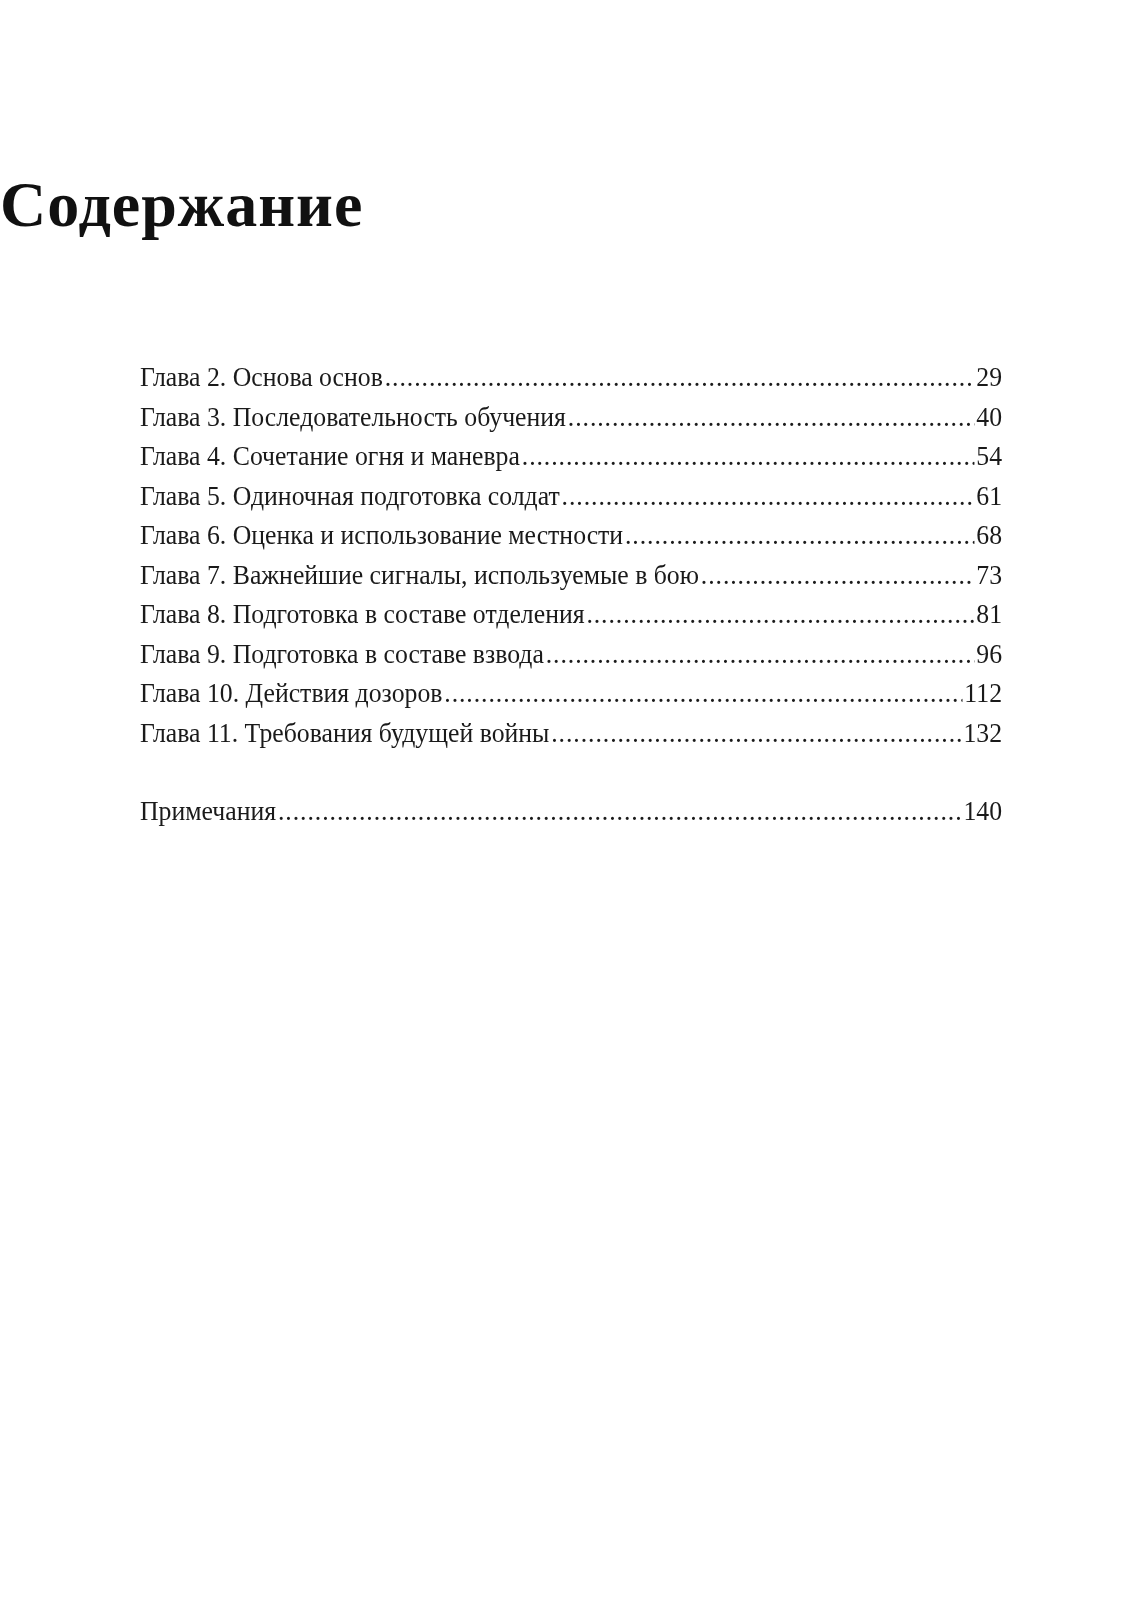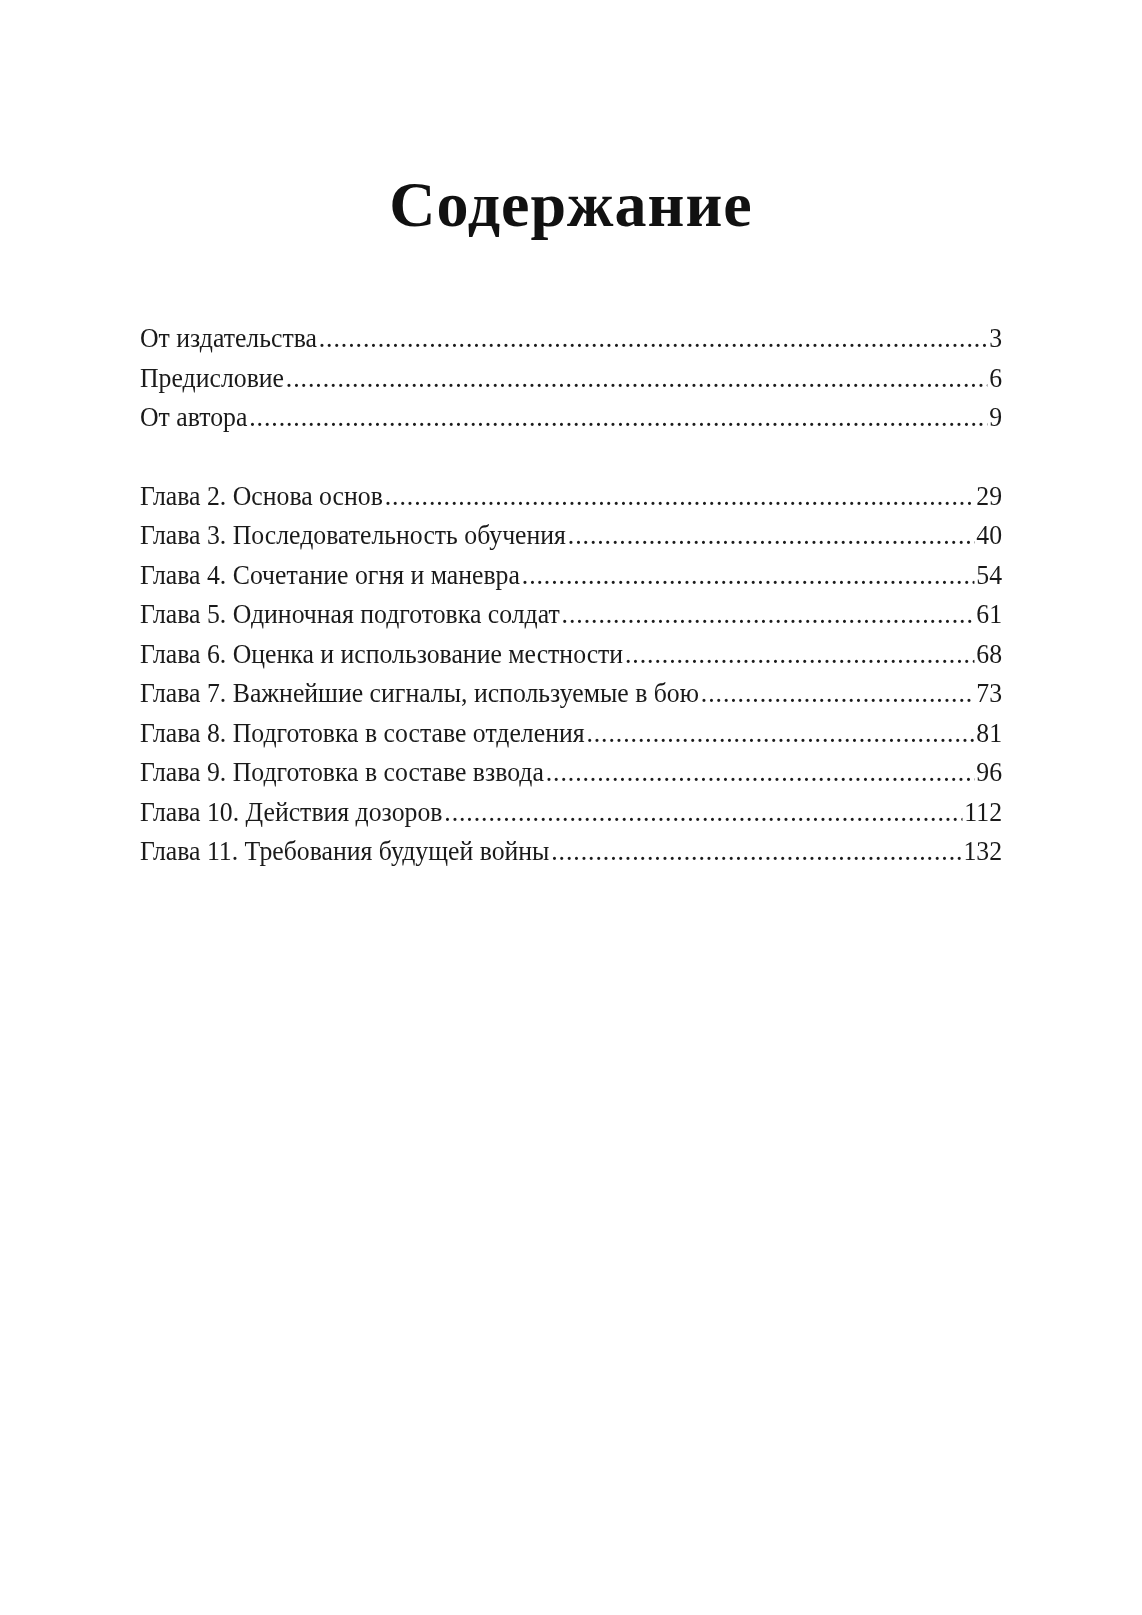--- a/index.html
+++ b/index.html
@@ -1,52 +1,35 @@
 <!DOCTYPE html>
 <html><head>
 <meta charset="utf-8">
 <style>
   html, body { margin: 0; padding: 0; background: #ffffff; }
   body { width: 1142px; height: 1615px; position: relative; overflow: hidden;
          font-family: "Liberation Serif", "DejaVu Serif", serif; color: #1a1a1a; }
-  .title { position: absolute; top: 168px; left: 0; width: 1142px; text-align: center;
+  .title { position: absolute; top: 168px; left: 0; width: 1142px; 
            font-size: 64px; font-weight: bold; letter-spacing: 1px; margin: 0; color: #111; }
   .toc { position: absolute; left: 140px; width: 862px; top: 318px; }
   .entry { display: flex; align-items: baseline; font-size: 28px; line-height: 39.5px;
            transform: scaleX(0.92); transform-origin: left; width: 108.7%; }
   .entry .label { white-space: nowrap; }
   .entry .dots { flex: 1; overflow: hidden; white-space: nowrap; margin: 0 2px; }
   .entry .dots::after { content: "............................................................................................................................................................................................................................"; letter-spacing: 1px; }
   .entry .page { white-space: nowrap; }
   .plain { font-size: 28px; line-height: 39.5px; transform: scaleX(0.92); transform-origin: left; white-space: nowrap; }
   .gap { height: 39px; }
 </style>
 </head>
 <body>
 
 <h1 class="title">Содержание</h1>
 
 <div class="toc">
-  <div>
-    <div class="entry">
-      <span class="label">От издательства</span>
-      <span class="dots"></span>
-      <span class="page">3</span>
-    </div>
-    <div class="entry">
-      <span class="label">Предисловие</span>
-      <span class="dots"></span>
-      <span class="page">6</span>
-    </div>
-    <div class="entry">
-      <span class="label">От автора</span>
-      <span class="dots"></span>
-      <span class="page">9</span>
-    </div>
-  </div>
 
   <div class="gap"></div>
 
   <div>
     <div class="entry">
       <span class="label">Глава 2. Основа основ</span>
       <span class="dots"></span>
       <span class="page">29</span>
     </div>
     <div class="entry">
@@ -91,13 +74,20 @@
     </div>
     <div class="entry">
       <span class="label">Глава 11. Требования будущей войны</span>
       <span class="dots"></span>
       <span class="page">132</span>
     </div>
   </div>
 
   <div class="gap"></div>
 
+  <div>
+    <div class="entry">
+      <span class="label">Примечания</span>
+      <span class="dots"></span>
+      <span class="page">140</span>
+    </div>
+  </div>
 </div>
 
 </body></html>

